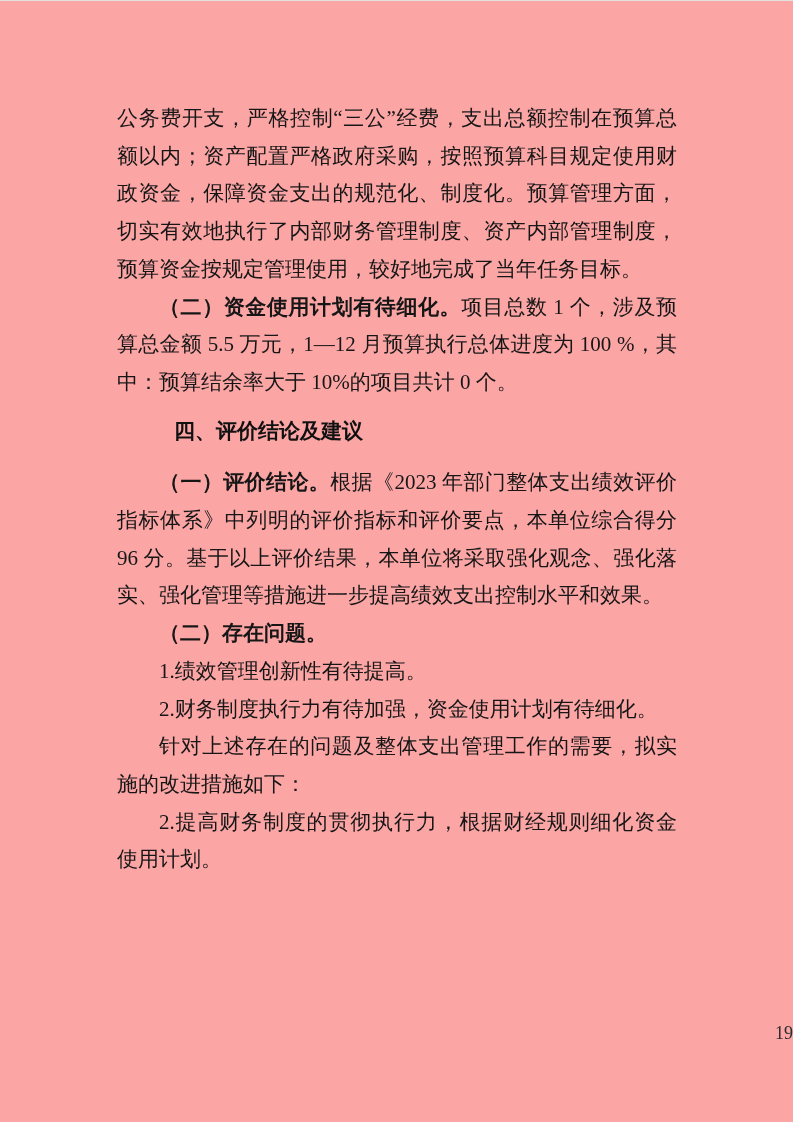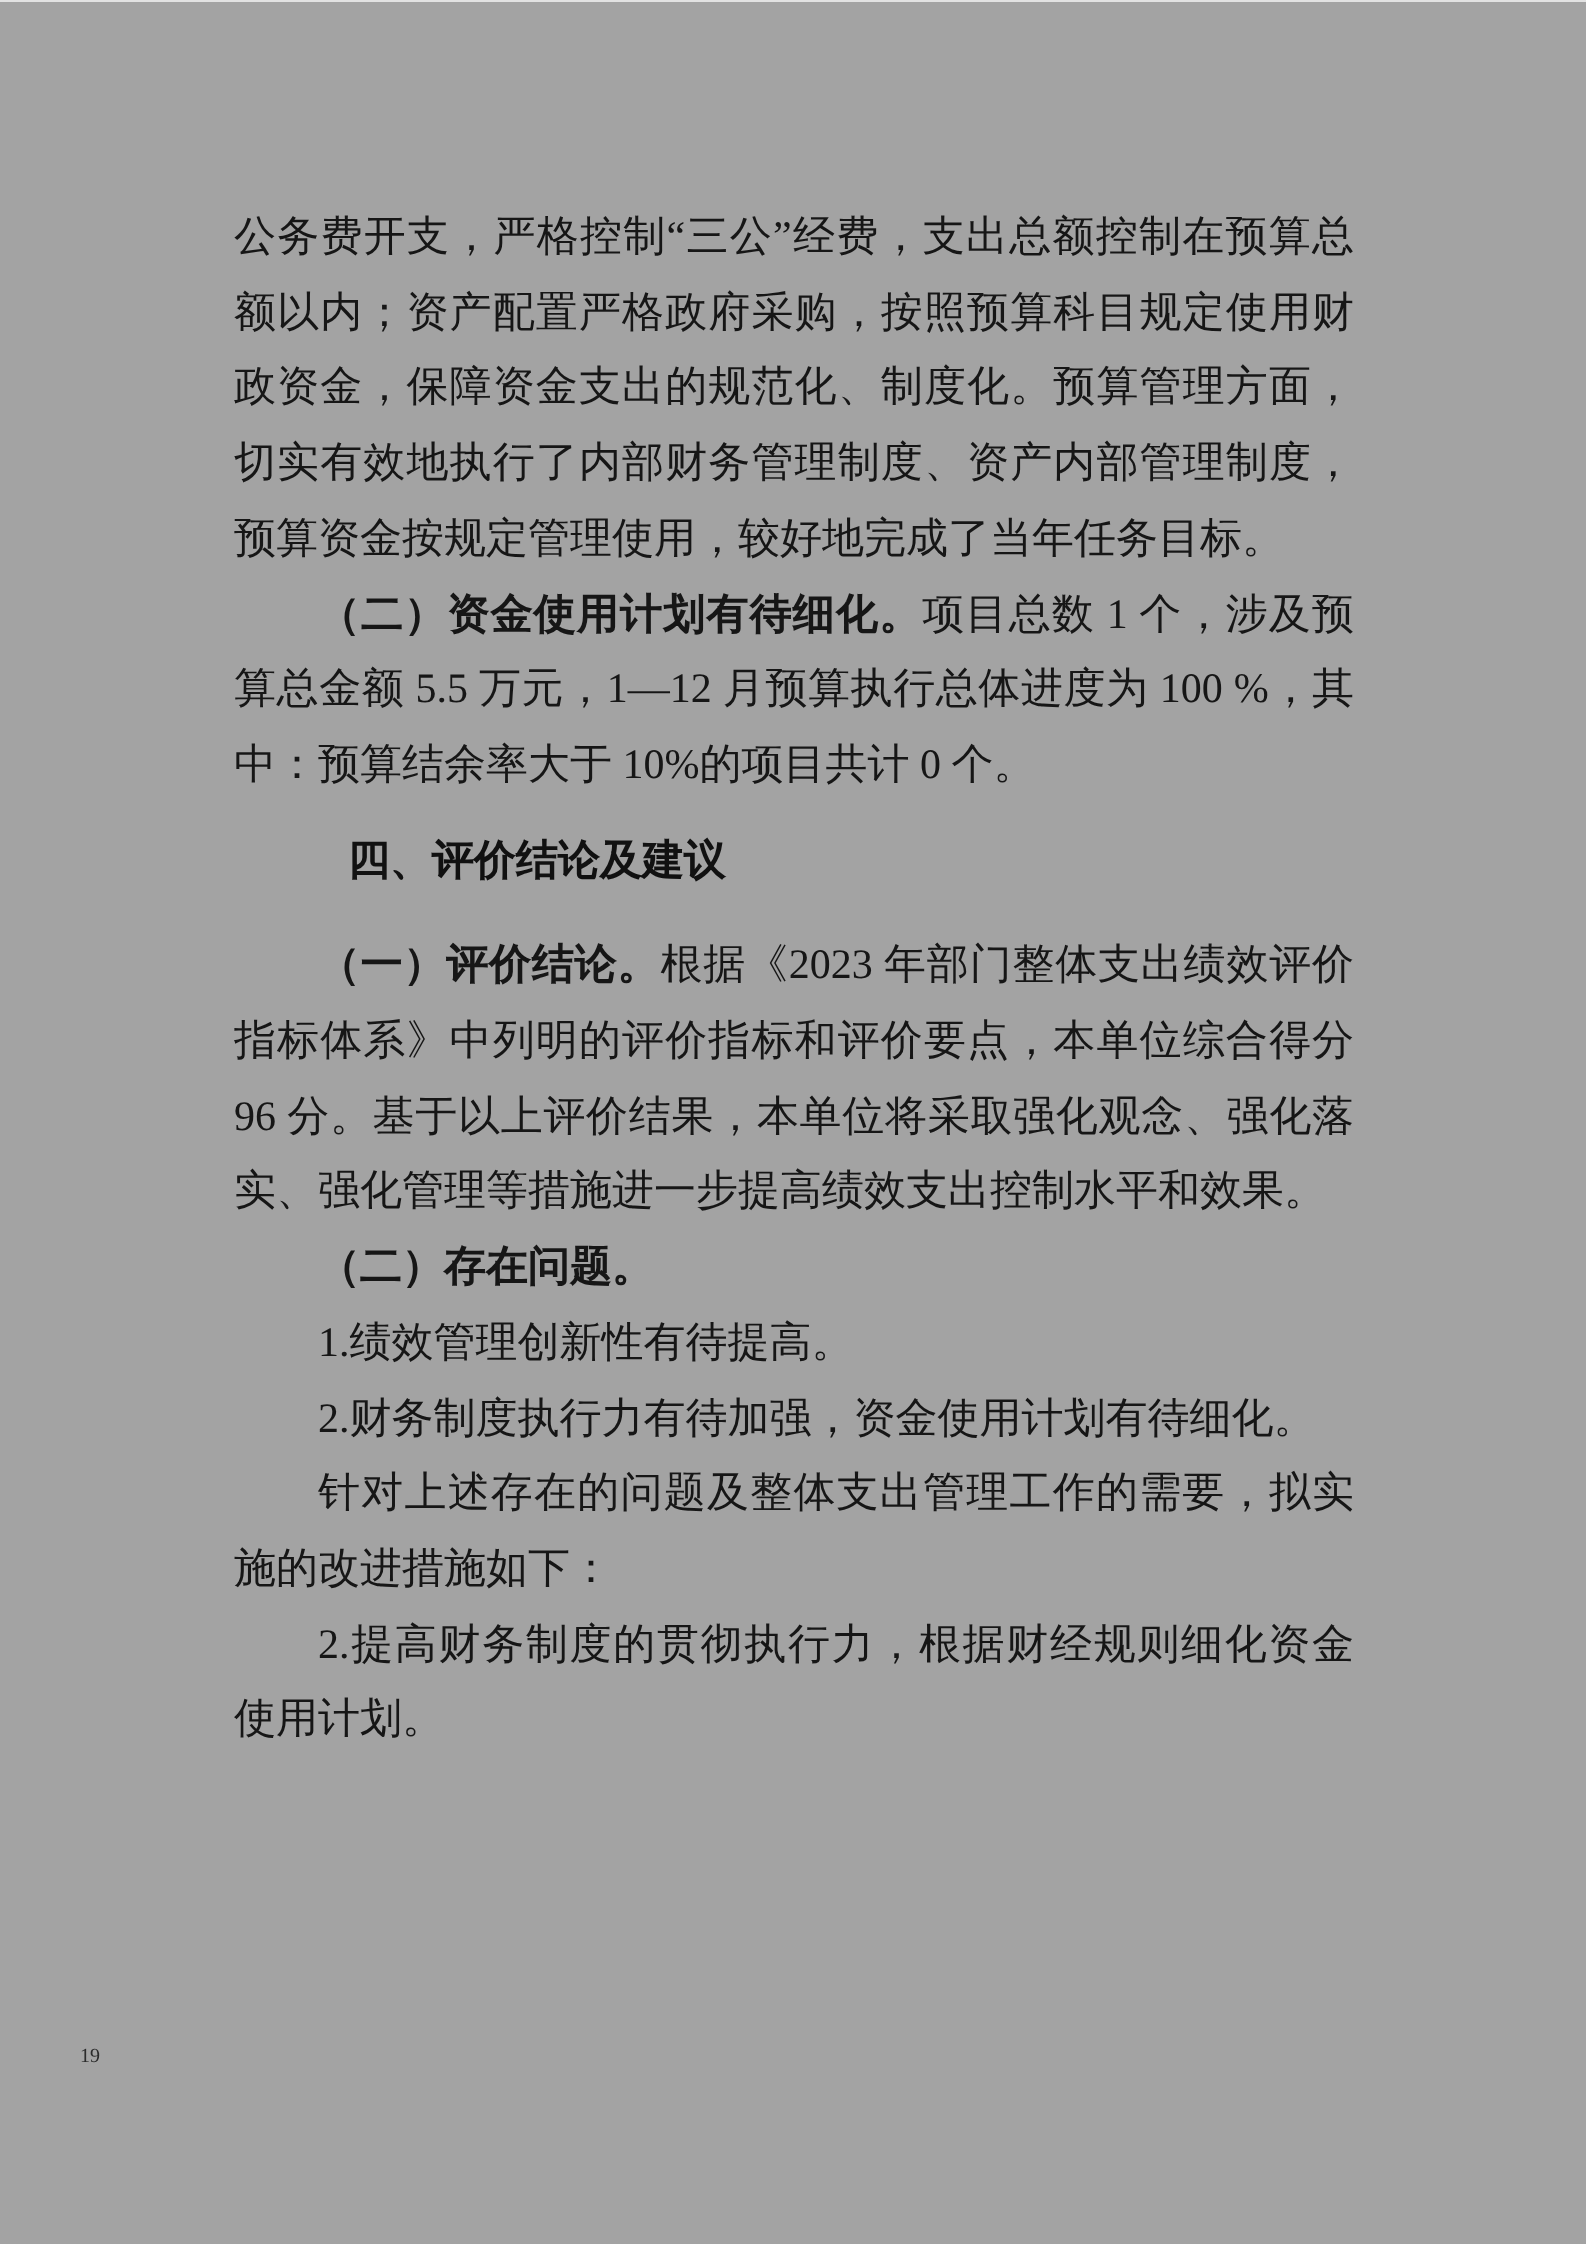--- a/index.html
+++ b/index.html
@@ -4,21 +4,21 @@
 <style>
   html, body {
     margin: 0;
     padding: 0;
     background: #ffffff;
   }
   .page {
     position: relative;
     width: 793px;
     height: 1122px;
-    background: #a3a3a3;
+    background: #fca5a5;
     overflow: hidden;
     border-top: 1px solid #e2e2e2;
     font-family: "Liberation Serif", "DejaVu Serif", serif;
     color: #161616;
   }
   .doc-body {
     position: absolute;
     left: 117px;
     top: 99px;
     width: 560px;
@@ -52,22 +52,22 @@
     font-size: 21px;
     line-height: 37.7px;
     text-indent: 2em;
     color: #111111;
   }
   .page-number {
     position: absolute;
     left: 0;
     right: 0;
     top: 1022px;
-    text-align: left;
-    font-size: 10px;
+    text-align: right;
+    font-size: 18px;
     color: #2b2b2b;
     font-family: "Liberation Serif", "DejaVu Serif", serif;
     padding-left: 40px;
   }
 </style>
 </head>
 <body>
 
 <div class="page">
 

